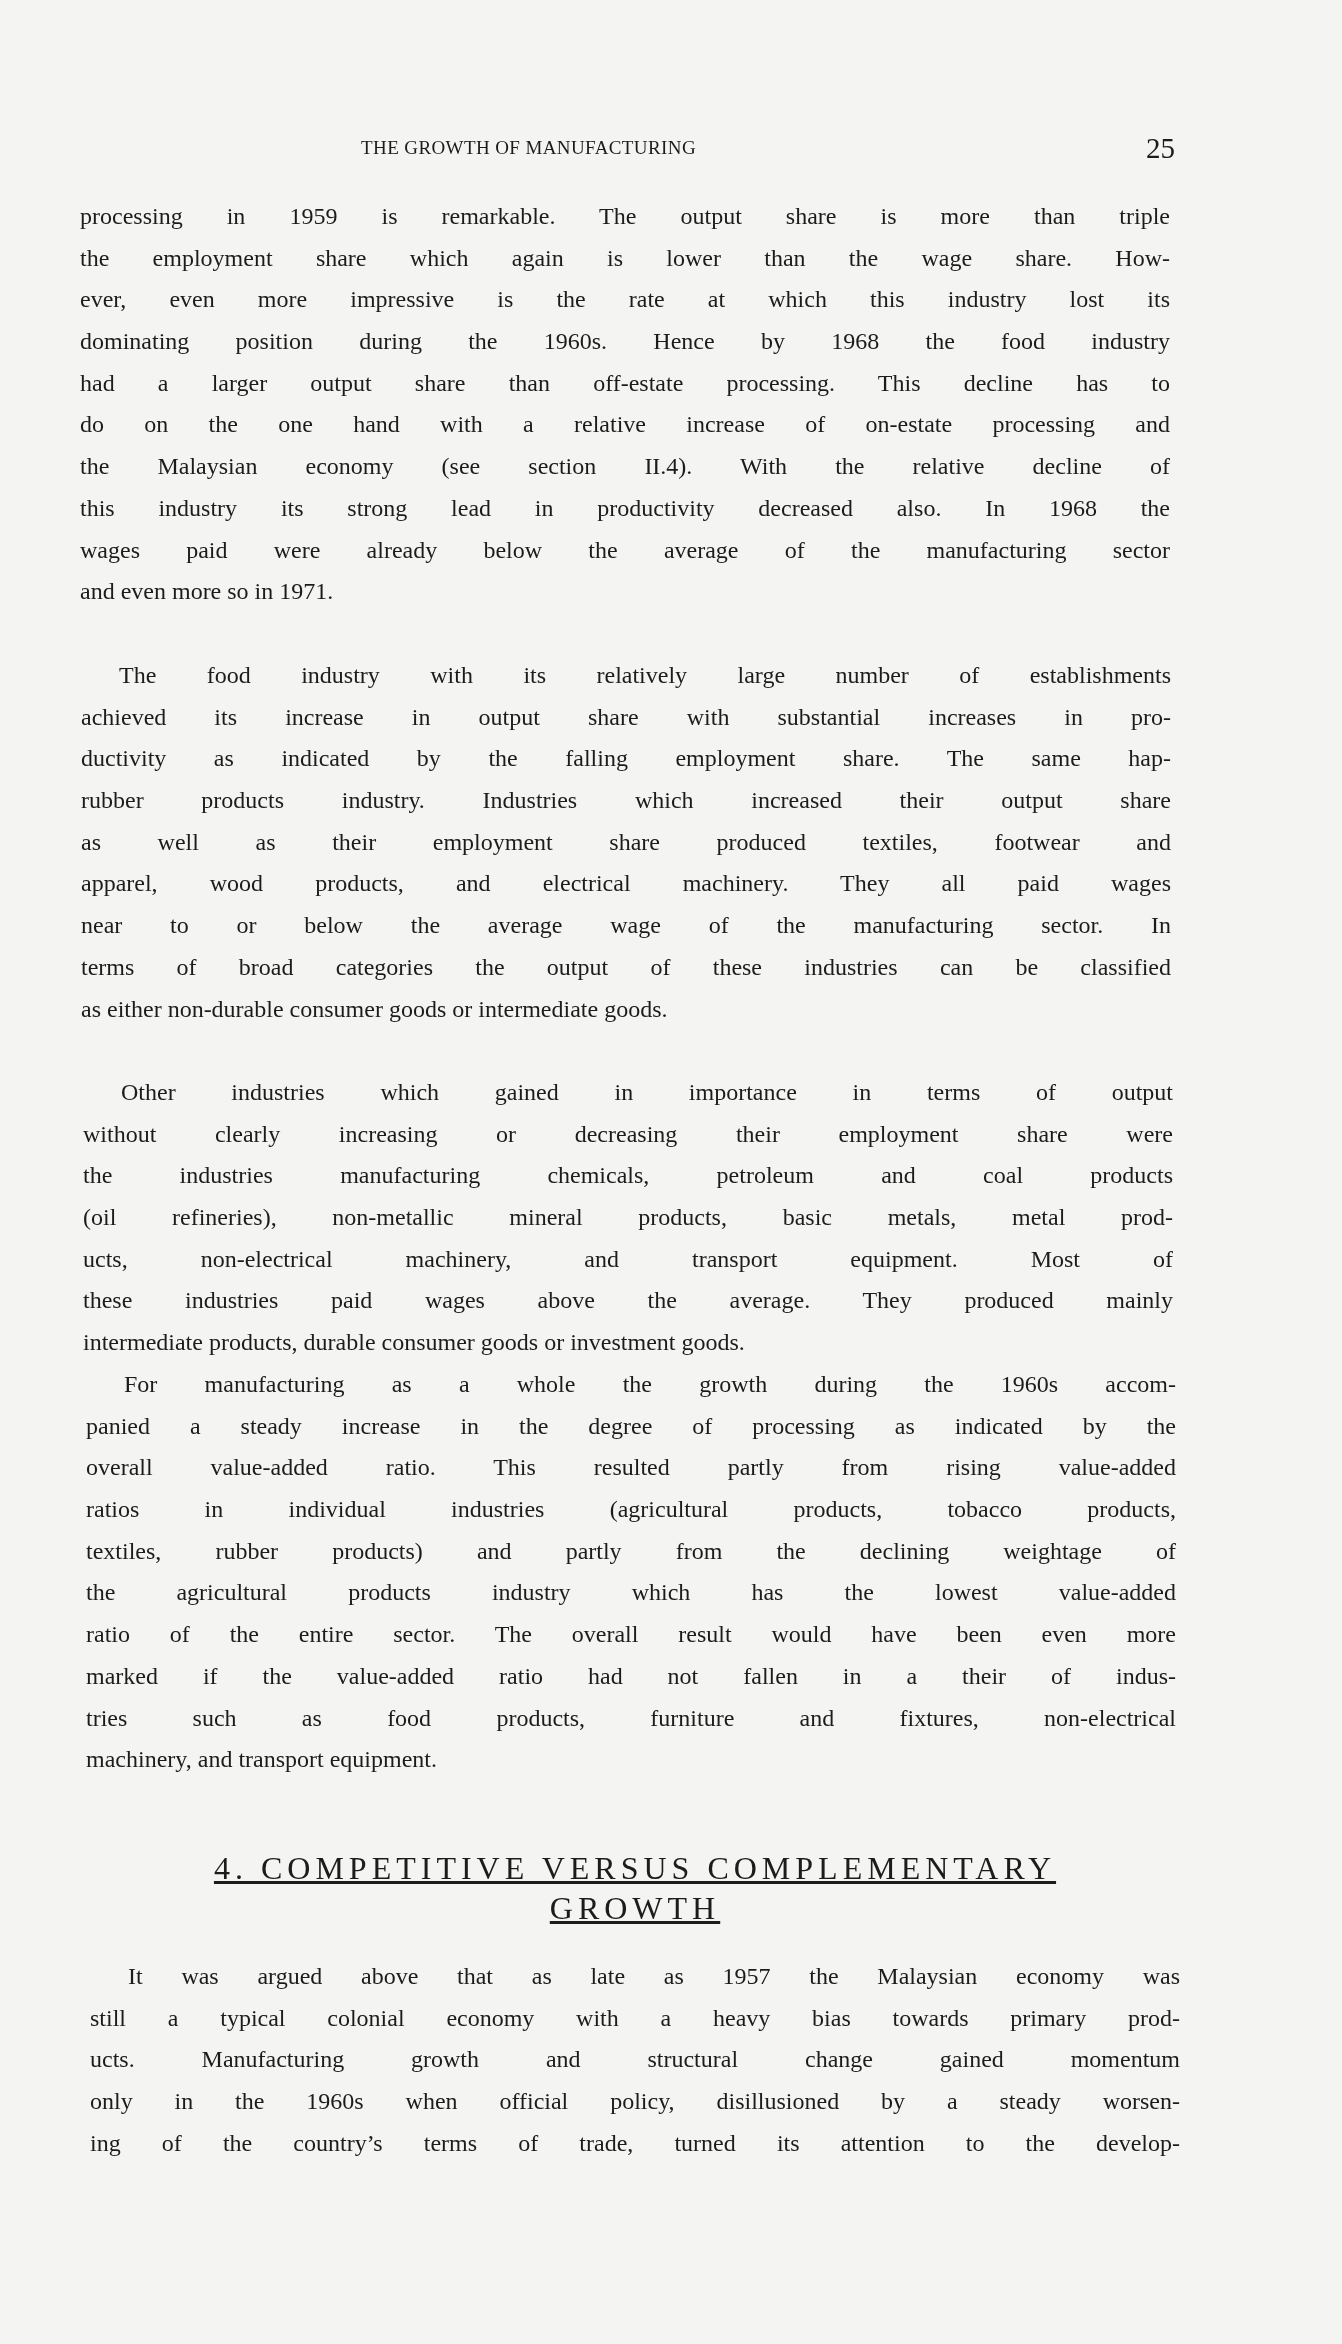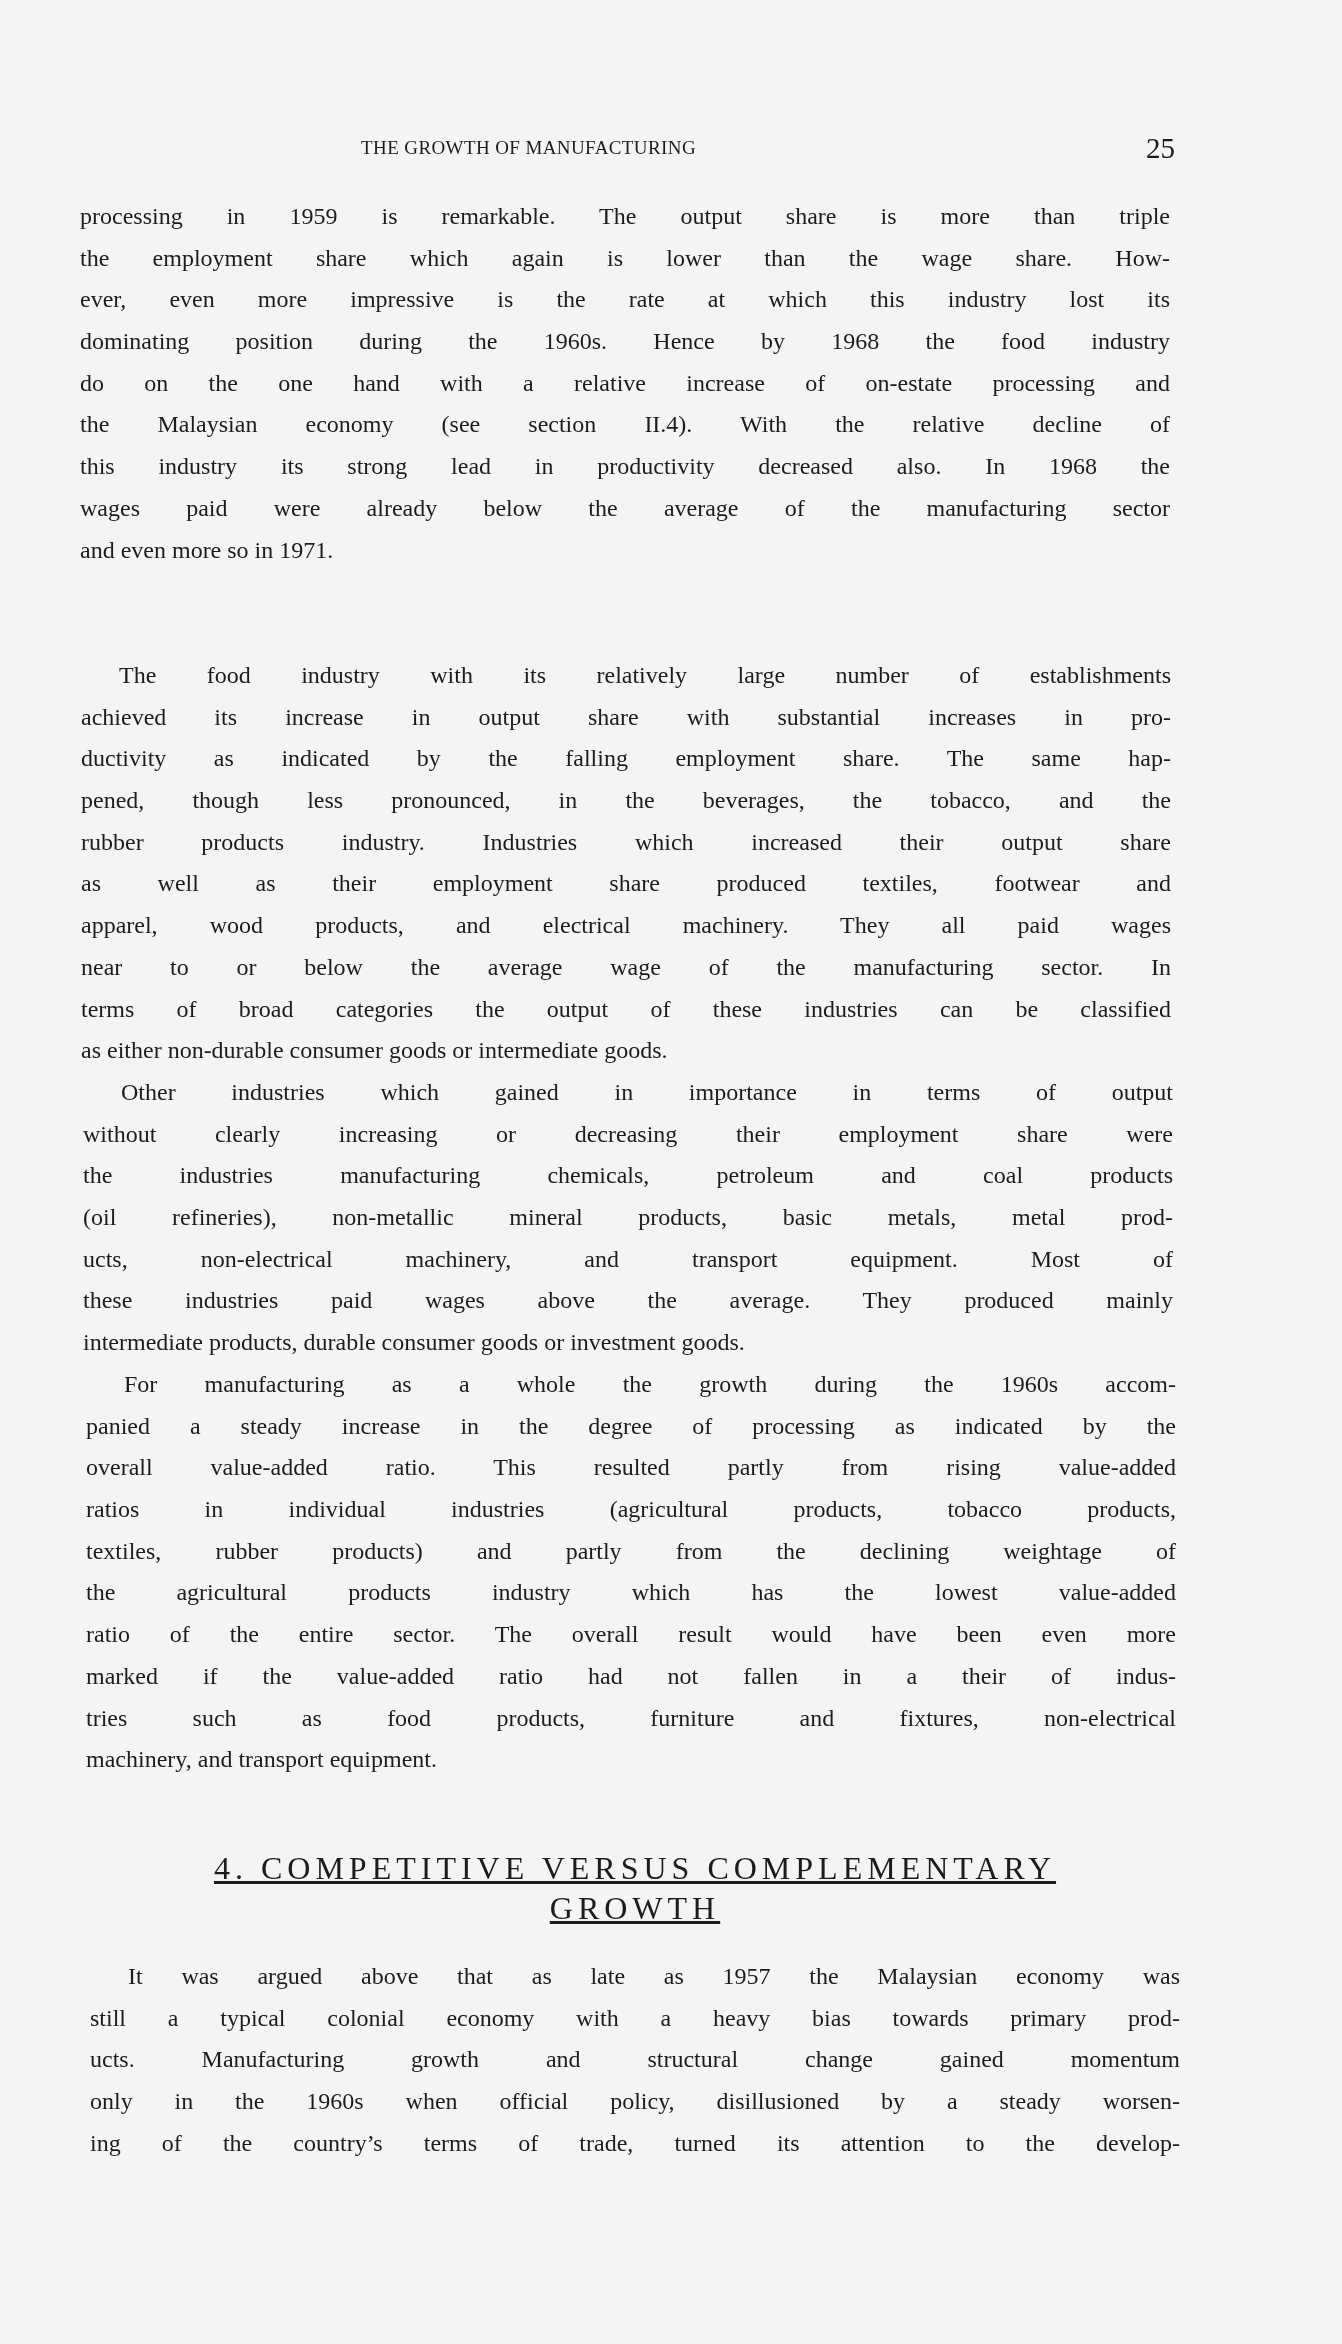--- a/index.html
+++ b/index.html
@@ -86,32 +86,32 @@
   <div class="running-head">
     <span class="running-title">THE GROWTH OF MANUFACTURING</span>
     <span class="folio">25</span>
   </div>
 
   <div class="block" style="left:80px; top:196px;">
     <span class="line">processing in 1959 is remarkable. The output share is more than triple</span>
     <span class="line">the employment share which again is lower than the wage share. How-</span>
     <span class="line">ever, even more impressive is the rate at which this industry lost its</span>
     <span class="line">dominating position during the 1960s. Hence by 1968 the food industry</span>
+    <span class="line">had a larger output share than off-estate processing. This decline has to</span>
     <span class="line">do on the one hand with a relative increase of on-estate processing and</span>
     <span class="line">the Malaysian economy (see section II.4). With the relative decline of</span>
     <span class="line">this industry its strong lead in productivity decreased also. In 1968 the</span>
     <span class="line">wages paid were already below the average of the manufacturing sector</span>
     <span class="line last">and even more so in 1971.</span>
   </div>
 
   <div class="block" style="left:81px; top:655px;">
     <span class="line indent">The food industry with its relatively large number of establishments</span>
     <span class="line">achieved its increase in output share with substantial increases in pro-</span>
     <span class="line">ductivity as indicated by the falling employment share. The same hap-</span>
-    <span class="line">pened, though less pronounced, in the beverages, the tobacco, and the</span>
     <span class="line">rubber products industry. Industries which increased their output share</span>
     <span class="line">as well as their employment share produced textiles, footwear and</span>
     <span class="line">apparel, wood products, and electrical machinery. They all paid wages</span>
     <span class="line">near to or below the average wage of the manufacturing sector. In</span>
     <span class="line">terms of broad categories the output of these industries can be classified</span>
     <span class="line last">as either non-durable consumer goods or intermediate goods.</span>
   </div>
 
   <div class="block" style="left:83px; top:1072px;">
     <span class="line indent">Other industries which gained in importance in terms of output</span>

